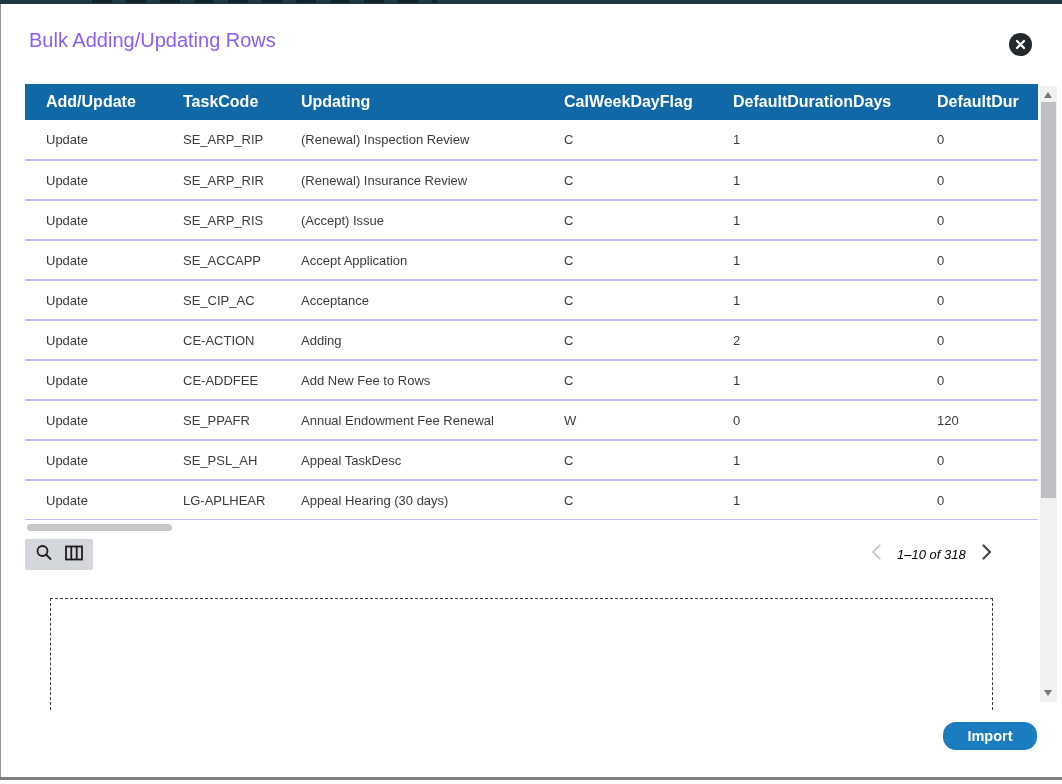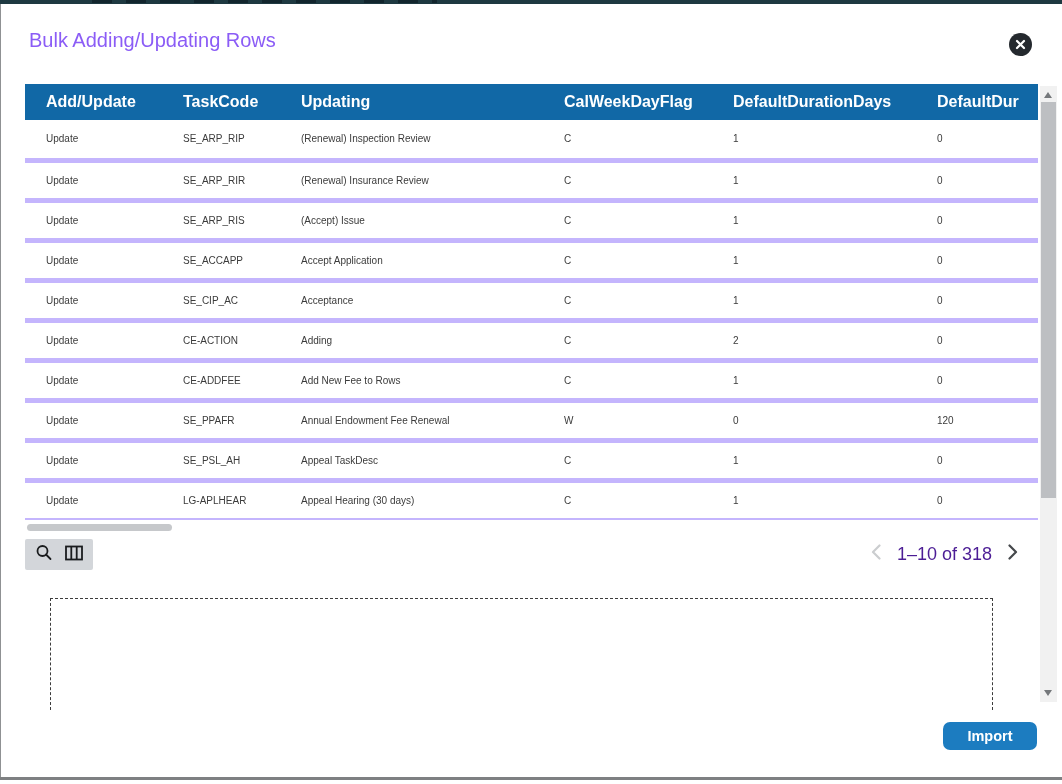--- a/index.html
+++ b/index.html
@@ -17,53 +17,53 @@
   .modal-title { position:absolute; left:29px; top:29px; font-size:20px; color:#8b5cf6; }
 
   .close-btn { position:absolute; left:1009px; top:33px; width:23px; height:23px; border-radius:50%;
                background:#24292e; display:flex; align-items:center; justify-content:center; cursor:pointer; }
 
   
   .table-wrap { position:absolute; left:25px; top:84px; width:1013px; height:436px; overflow:hidden; }
   table { border-collapse:collapse; table-layout:fixed; width:1091px; }
   th { background:#1168a6; color:#ffffff; font-size:16px; font-weight:bold; text-align:left;
        height:36px; padding:0 0 0 21px; white-space:nowrap; }
-  td { font-size:10px; color:#3b3b3b; height:40px; padding:0 0 0 21px; white-space:nowrap;
-       border-bottom:5px solid #c4b5fd; overflow:hidden; }
+  td { font-size:13px; color:#3b3b3b; height:40px; padding:0 0 0 21px; white-space:nowrap;
+       border-bottom:2px solid #c4b5fd; overflow:hidden; }
 
   
   .h-thumb { position:absolute; left:27px; top:524px; width:145px; height:7px; border-radius:4px;
              background:#c6c8cb; cursor:pointer; }
 
   
   .toolbar-chip { position:absolute; left:25px; top:539px; width:68px; height:31px; background:#d3d6da;
                   border-radius:2px; display:flex; align-items:center; justify-content:space-evenly; }
   .icon-btn { width:22px; height:22px; display:flex; align-items:center; justify-content:center; cursor:pointer; }
 
   
   .pagination { position:absolute; left:868px; top:541px; height:26px; display:flex; align-items:center; gap:13px; }
-  .pg-label { font-size:18px; color:#4c1d95; white-space:nowrap; }
+  .pg-label { font-size:13px; color:#000000; white-space:nowrap;font-style:italic; }
   .pg-btn { display:flex; align-items:center; justify-content:center; width:16px; height:18px; cursor:pointer; }
 
   
   .dropzone { position:absolute; left:50px; top:598px; width:943px; height:112px;
               border:1px dashed #3c3c3c; border-bottom:none; background:#fff; }
 
   
   .v-scrollbar { position:absolute; left:1040px; top:86px; width:17px; height:616px; background:#f1f1f1; }
   .v-arrow-up { position:absolute; left:4px; top:6px; width:0; height:0;
                 border-left:4.5px solid transparent; border-right:4.5px solid transparent;
                 border-bottom:6px solid #75787b; cursor:pointer; }
   .v-thumb { position:absolute; left:1px; top:16px; width:15px; height:396px; background:#bdbfc2; cursor:pointer; }
   .v-arrow-down { position:absolute; left:4px; bottom:6px; width:0; height:0;
                   border-left:4.5px solid transparent; border-right:4.5px solid transparent;
                   border-top:6px solid #75787b; cursor:pointer; }
 
   .import-btn { position:absolute; left:943px; top:722px; width:94px; height:28px; background:#1c7cc0;
-                border:none; border-radius:7px; color:#ffffff; font-size:14.5px; font-weight:bold;
+                border:none; border-radius:13px; color:#ffffff; font-size:14.5px; font-weight:bold;
                 font-family:"Liberation Sans", sans-serif; cursor:pointer; }
 </style>
 </head>
 <body>
 
 <div class="page">
 
   <div class="top-strip">
     <div class="top-strip-marks"></div>
   </div>

